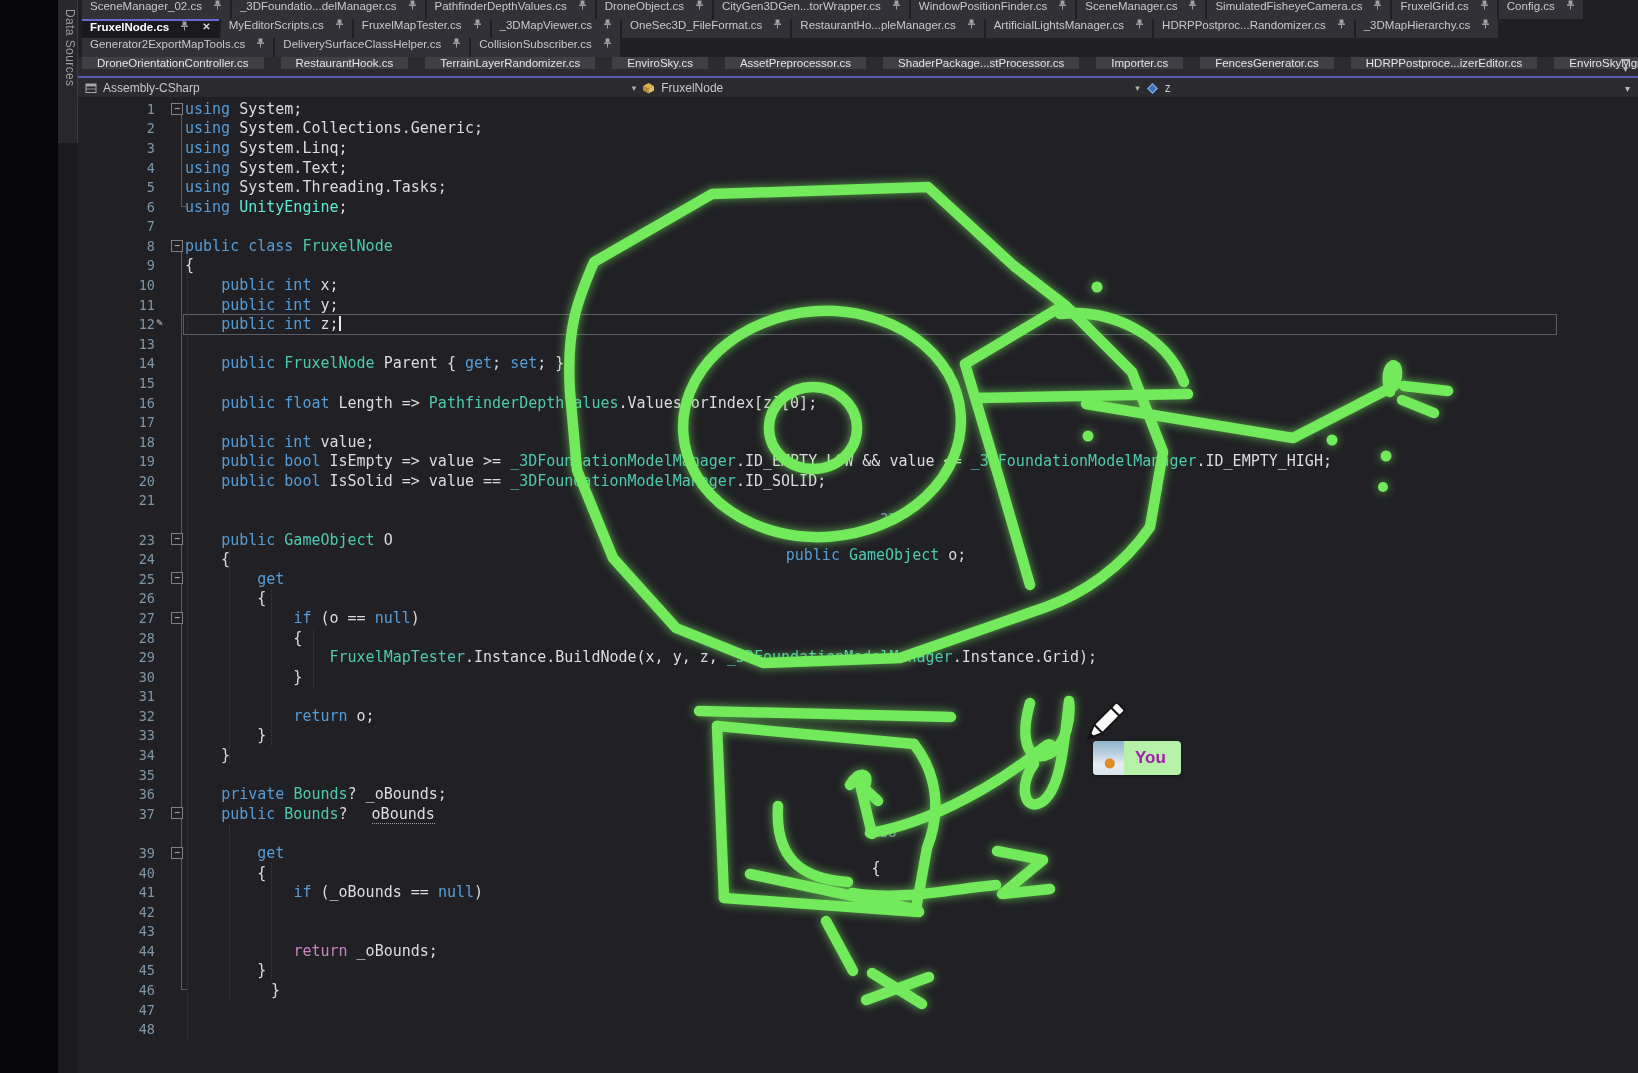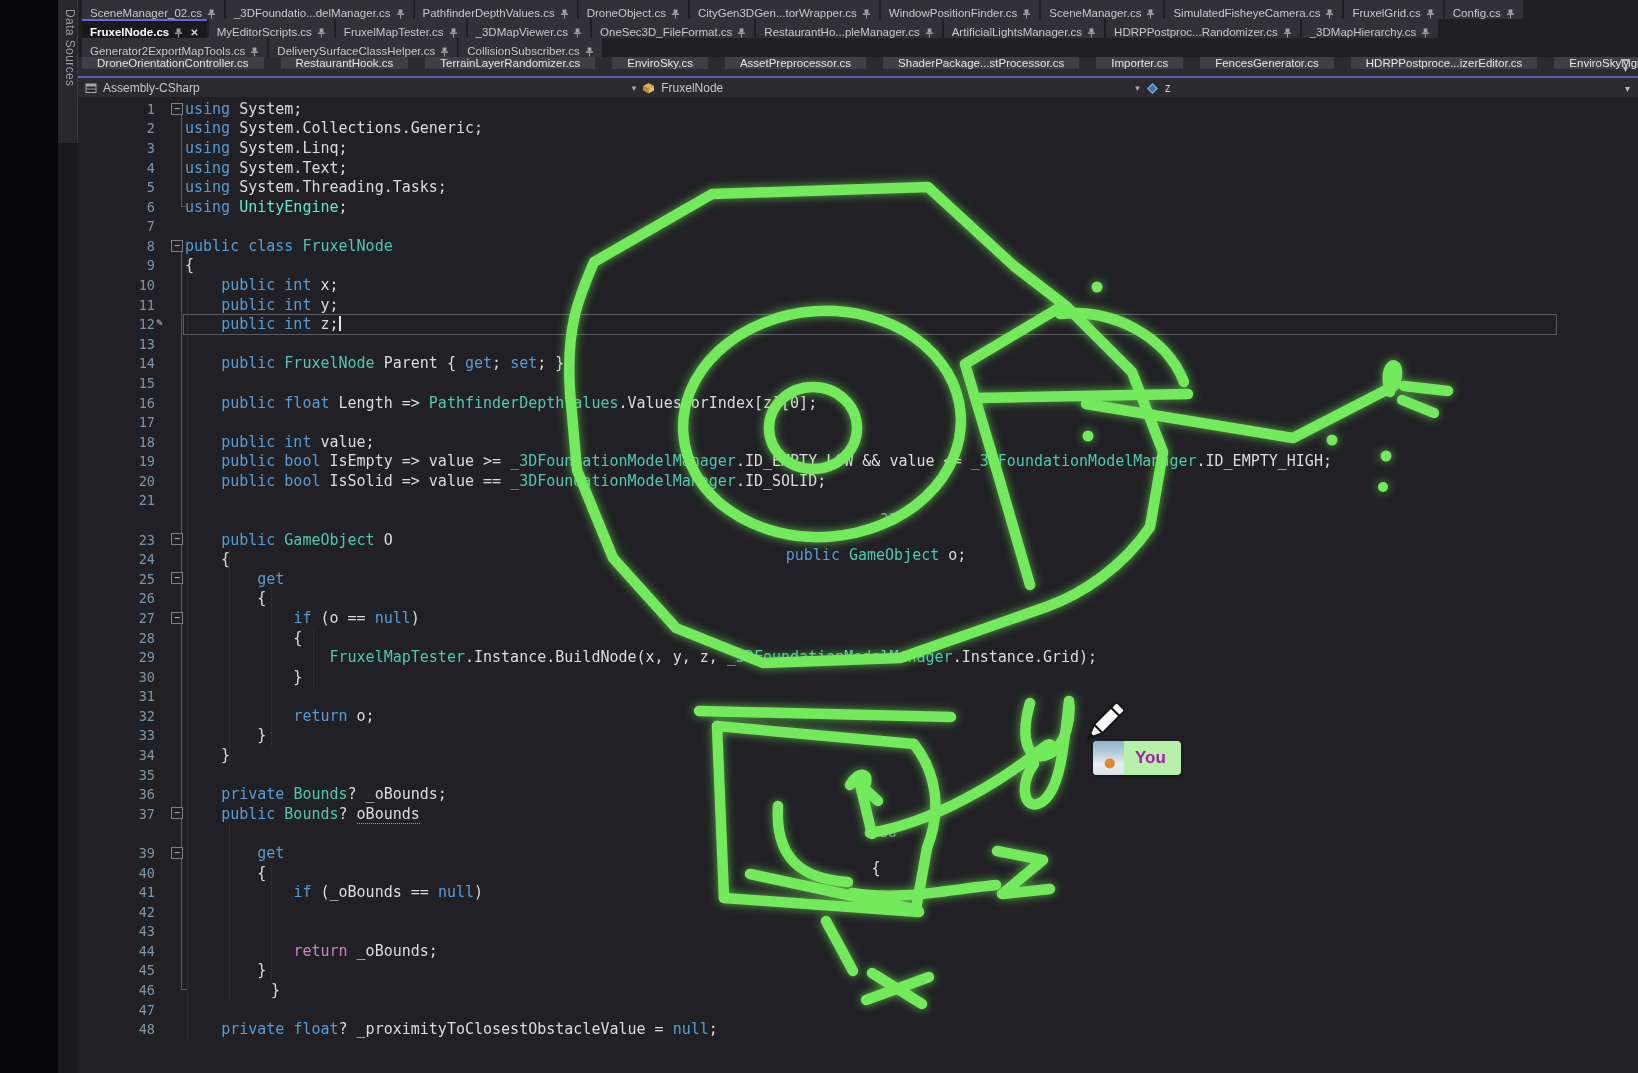--- a/index.html
+++ b/index.html
@@ -5,21 +5,21 @@
   html,body{margin:0;padding:0;}
   body{width:1638px;height:1073px;position:relative;overflow:hidden;background:#070709;font-family:"Liberation Sans",sans-serif;}
   
   .left-strip{position:absolute;left:0;top:0;width:58px;height:100%;background:#060608;}
   .side-gutter{position:absolute;left:58px;top:0;width:20px;height:100%;background:#1b1b1f;}
   .datasources-tab{position:absolute;left:58px;top:0;width:19px;height:134px;background:#27272c;border-right:1px solid #3a3a40;
     writing-mode:vertical-rl;color:#9d9da1;font-size:12px;padding-top:9px;text-align:left;letter-spacing:.4px;}
   
   .main{position:absolute;left:78px;top:0;width:1560px;height:100%;}
   .tabrow{position:relative;height:19px;background:#202024;display:flex;align-items:stretch;padding-left:4px;overflow:hidden;}
-  .tab{display:flex;align-items:flex-end;gap:5px;padding:0 8px;background:#313137;color:#c9c9c9;font-size:11.5px;margin-right:2px;white-space:nowrap;cursor:default;}
+  .tab{display:flex;align-items:flex-start;gap:11px;padding:0 8px;background:#313137;color:#c9c9c9;font-size:11.5px;margin-right:2px;white-space:nowrap;cursor:default;}
   .tab.active{background:#1a1a1e;color:#ffffff;font-weight:bold;border-top:2px solid #6468cf;padding-top:0;}
   .pin{width:9px;height:10px;opacity:.85;}
   .closex{font-size:10px;color:#d8d8d8;margin-left:2px;}
   .grouprow{position:relative;height:19px;background:#2b2b30;display:flex;align-items:flex-start;padding-left:4px;border-bottom:2px solid #5a5ab8;overflow:hidden;}
   .gtab{display:flex;align-items:center;padding:0 15px;margin-right:17px;background:#3f3f45;color:#e6e6e6;font-size:11.5px;white-space:nowrap;}
   .overflow-btn{position:absolute;right:8px;top:2px;color:#b8b8b8;font-size:10px;line-height:14px;text-align:center;}
   .overflow-btn .bar{display:block;width:9px;height:2px;background:#b8b8b8;margin:0 auto 1px auto;}
   .breadcrumb{position:relative;height:20px;background:#2a2a2f;display:flex;align-items:center;gap:6px;padding-left:7px;color:#c8c8c8;font-size:12px;}
   .crumb-gap{width:420px;}
   .chev{color:#b0b0b0;font-size:9px;}
@@ -27,21 +27,21 @@
   .editor{position:absolute;left:78px;top:97px;width:1560px;height:976px;background:#212125;
     font-family:"DejaVu Sans Mono",monospace;font-size:15px;}
   .line{position:absolute;left:0;height:19.58px;display:flex;align-items:center;white-space:pre;width:100%;}
   .num{display:inline-block;width:77px;text-align:right;color:#7e96a8;font-size:13.5px;flex:none;}
   .gut{display:inline-block;width:30px;flex:none;position:relative;height:100%;}
   .fold{position:absolute;right:2px;top:3.5px;width:10px;height:10px;border:1px solid #7f7f84;color:#c2c2c6;
     font-size:10px;line-height:9px;text-align:center;background:#212125;z-index:3;}
   .pencil-mark{position:absolute;left:1px;top:2px;color:#cfcfcf;font-size:11px;z-index:3;}
   .code{color:#dcdcdc;}
   .tk-k{color:#569cd6;}.tk-t{color:#4ec9b0;}.tk-c{color:#c586c0;}.tk-w{color:#5eead4;}
-  .tk-u{border-bottom:1px dotted #a0a0a0;}
+  .tk-u{border-bottom:1px dotted #a0a0a0;margin-left:15px;}
   .indent-guide{position:absolute;width:0;border-left:1px dotted #3b3b41;z-index:1;}
   .outline-line{position:absolute;width:0;border-left:1px solid #59595e;z-index:2;}
   .outline-line::after{content:"";position:absolute;left:0;bottom:0;width:5px;height:0;border-bottom:1px solid #59595e;}
   .current-line{position:absolute;border:1px solid #5c5c64;z-index:2;}
   .caret{position:absolute;width:1.5px;height:15px;background:#e8e8e8;z-index:4;}
   
   .ink{position:absolute;left:0;top:0;z-index:50;pointer-events:none;
     filter:drop-shadow(0 0 5px rgba(118,240,94,0.65));}
   .you-pill{position:absolute;left:1093px;top:741px;width:88px;height:34px;background:#b7f0a8;border-radius:4px;
     display:flex;align-items:center;z-index:60;box-shadow:0 1px 3px rgba(0,0,0,.4);}
@@ -336,21 +336,21 @@
       <div class="line" style="top: 726.571px; flex-direction: column;"><span class="num">38</span><span class="gut"></span><span class="code"><span class="tk-p">    {</span></span></div>
       <div class="line" style="top: 746.154px;"><span class="num">39</span><span class="gut"><span class="fold">−</span></span><span class="code"><span class="tk-p">        </span><span class="tk-k">get</span></span></div>
       <div class="line" style="top: 765.737px;"><span class="num">40</span><span class="gut"></span><span class="code"><span class="tk-p">        {</span></span></div>
       <div class="line" style="top: 785.32px;"><span class="num">41</span><span class="gut"></span><span class="code"><span class="tk-p">            </span><span class="tk-k">if</span><span class="tk-p"> (_oBounds == </span><span class="tk-k">null</span><span class="tk-p">)</span></span></div>
       <div class="line" style="top: 804.903px;"><span class="num">42</span><span class="gut"></span></div>
       <div class="line" style="top: 824.486px;"><span class="num">43</span><span class="gut"></span><span class="code"></span></div>
       <div class="line" style="top: 844.069px;"><span class="num">44</span><span class="gut"></span><span class="code"><span class="tk-p">            </span><span class="tk-c">return</span><span class="tk-p"> _oBounds;</span></span></div>
       <div class="line" style="top: 863.652px;"><span class="num">45</span><span class="gut"></span><span class="code"><span class="tk-p">        }</span></span></div>
       <div class="line" style="top: 883.235px; gap: 25px;"><span class="num">46</span><span class="gut"></span><span class="code"><span class="tk-p">    }</span></span></div>
       <div class="line" style="top: 902.818px;"><span class="num">47</span><span class="gut"></span><span class="code"></span></div>
-      <div class="line" style="top: 922.401px;"><span class="num">48</span><span class="gut"></span><span class="code"><span class="tk-p">    </span><span class="tk-k">private</span><span class="tk-p"> </span><span class="tk-k">float</span><span class="tk-p">? _proximityToClosestObstacleValue = </span><span class="tk-k">null</span><span class="tk-p">;</span></span></div>
+      <div class="line" style="top: 922.401px;"><span class="num">48</span><span class="gut"></span></div>
     </div>
 </div>
 
 <svg class="ink" width="1638" height="1073" viewBox="0 0 1638 1073">
   <g stroke="#73ea5b" stroke-width="10.5" fill="none" stroke-linecap="round" stroke-linejoin="round">
     <path d="M570,392 C566,328 578,299 594,262 L712,194 L928,187 L1014,266 L1066,306 L1132,372 L1163,452 L1150,527 C1122,568 1082,594 1046,607 L900,658 L763,663 L676,628 L613,558 L577,470 Z"></path>
     <path d="M1064,305 L965,364 L999,478 L1030,585"></path>
     <path d="M1060,314 C1112,308 1166,336 1184,382"></path>
     <path d="M976,398 L1188,394"></path>
     <path d="M1086,404 L1293,438 L1394,386"></path>

